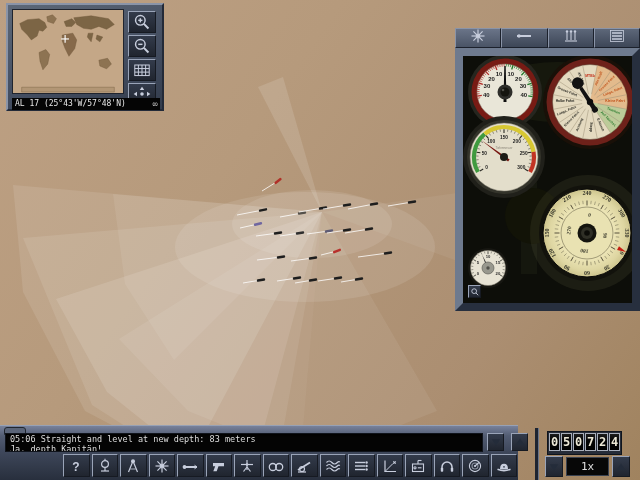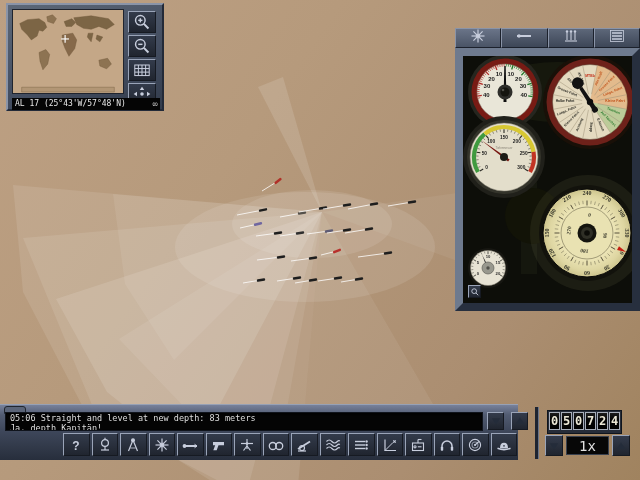--- a/index.html
+++ b/index.html
@@ -34,42 +34,42 @@
   .panel-tab.active{background:linear-gradient(180deg,#6a7488,#4a5466);}
   #panel-body{position:absolute;left:0;top:20px;width:185px;height:263px;box-sizing:border-box;
               border:8px solid #44506300;
               border-image:none;
               border-color:#6e7a8e #272f3e #272f3e #6e7a8e;border-style:solid;
               background:#0d0e09;}
   #gauges{position:absolute;left:0;top:0;}
   #panel-corner-btn{position:absolute;left:5px;bottom:5px;width:13px;height:13px;}
 
   
-  #bottom-bar{position:absolute;left:0;top:404px;width:518px;height:55px;
+  #bottom-bar{position:absolute;left:0;top:425px;width:518px;height:55px;
       background:linear-gradient(180deg,#77819b 0%,#525c72 18%,#3f485c 45%,#323a4a 75%,#272e3c 100%);
       border-top:1px solid #97a1b5;}
   #msg-tab{position:absolute;left:4px;top:1px;width:20px;height:6px;border-radius:3px 3px 0 0;
            background:#5a6478;border:1px solid #20262f;}
   #message-bar{position:absolute;left:5px;top:7px;width:478px;height:19px;background:#040404;
                border:1px solid #10141c;box-shadow:inset 0 1px 2px #000;
                color:#dedede;font-family:"DejaVu Sans Mono",monospace;font-size:8.5px;line-height:9.5px;
                padding:1px 4px;box-sizing:border-box;overflow:hidden;white-space:nowrap;}
   .msg-scroll{position:absolute;top:7px;width:17px;height:18px;}
   #counter{position:absolute;left:547px;top:5px;height:20px;display:flex;gap:1px;padding:1px;
            background:#262c38;border:1px solid #10151d;box-sizing:content-box;}
   .digit-cell{width:11px;height:18px;background:linear-gradient(180deg,#1c1c1c,#050505 40%,#000);
               border:1px solid #a8aeba;box-sizing:border-box;color:#ece8d6;
               font-family:"DejaVu Sans Mono",monospace;font-size:12px;font-weight:bold;
               text-align:center;line-height:16px;}
   #toolbar{position:absolute;left:63px;top:28px;display:flex;gap:2px;}
   .tool-btn{width:26.5px;height:23px;}
   #tc-down{position:absolute;left:545px;top:30px;width:18px;height:21px;}
   #tc-up{position:absolute;left:612px;top:30px;width:18px;height:21px;}
   #tc-display{position:absolute;left:566px;top:31px;width:43px;height:19px;background:#070707;
-              border:1px solid #39414f;color:#e0e0e0;font-size:14px;font-family:"DejaVu Sans Mono",monospace;
+              border:1px solid #39414f;color:#e0e0e0;font-size:11px;font-family:"DejaVu Sans Mono",monospace;
               display:flex;align-items:center;justify-content:center;box-sizing:border-box;}
   .groove{position:absolute;top:2px;height:52px;width:3px;background:#1e2430;
           border-right:1px solid #6a7488;}
 </style>
 </head>
 <body>
 
 <div id="stage">
 
   <svg id="map-overlay" viewBox="0 0 640 480">

